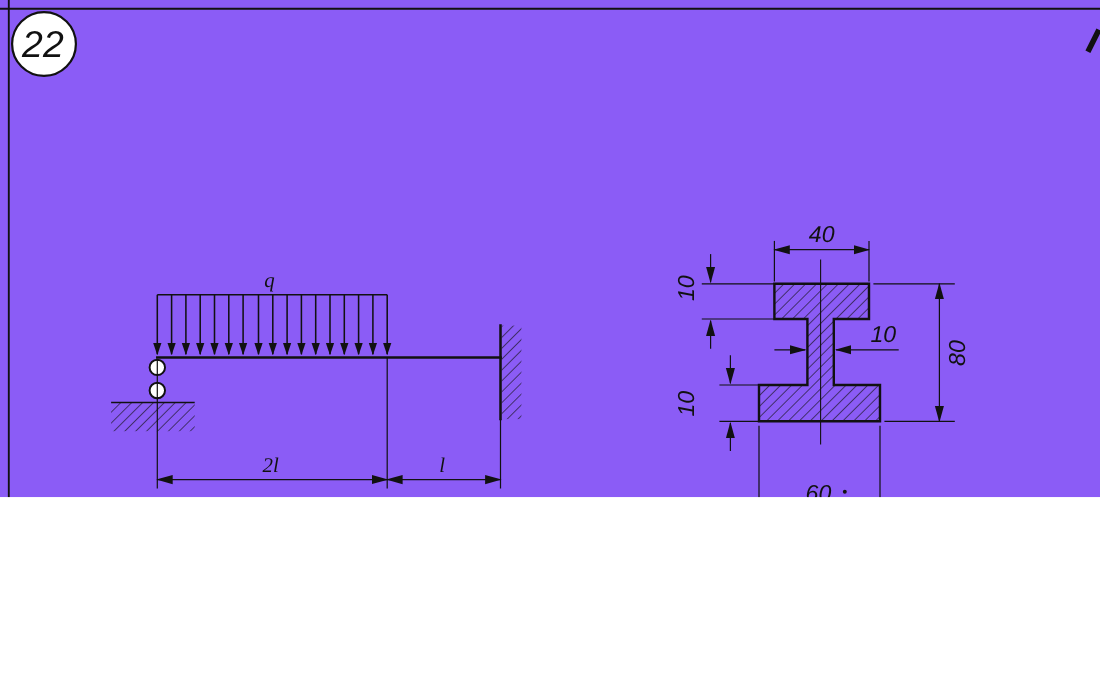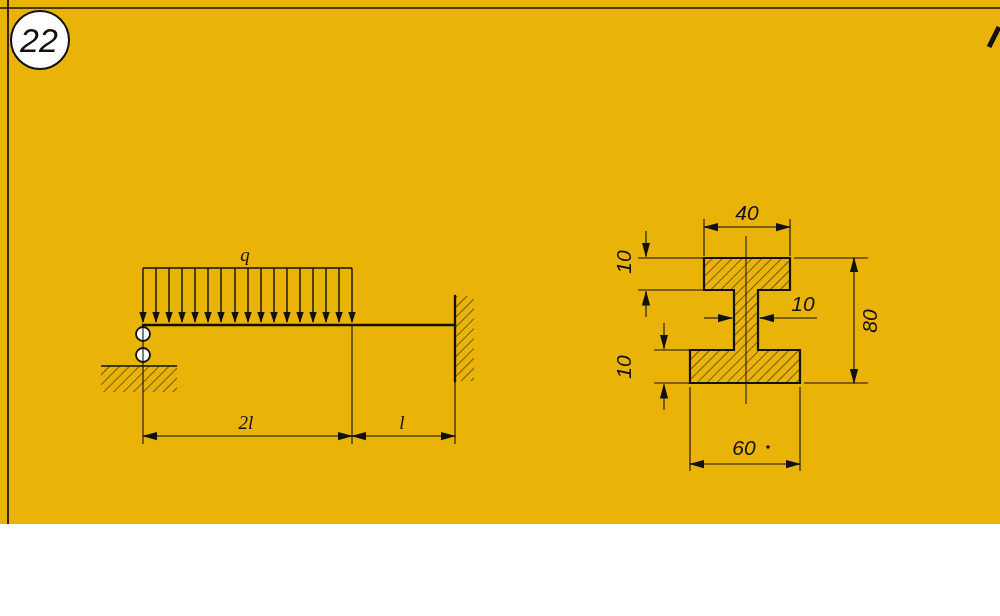--- a/index.html
+++ b/index.html
@@ -1,16 +1,16 @@
 <!DOCTYPE html>
 <html><head>
 <meta charset="utf-8">
 <style>
   html,body{margin:0;padding:0;background:#ffffff;}
-  .sheet{position:relative;width:1000px;height:524px;background:#eab308;overflow:hidden;}
+  .sheet{position:relative;width:1000px;height:452px;background:#8b5cf6;overflow:hidden;}
   svg{display:block;}
   .s-thick{stroke:#111111;stroke-width:2.3;fill:none;stroke-linecap:square;}
   .s-med{stroke:#111111;stroke-width:1.4;fill:none;}
   .s-thin{stroke:#111111;stroke-width:1.1;fill:none;}
   .s-frame{stroke:#111111;stroke-width:1.7;fill:none;}
   .t-num{font-family:"Liberation Sans","DejaVu Sans",sans-serif;font-style:italic;font-size:21px;fill:#111111;text-anchor:middle;}
   .t-letter{font-family:"Liberation Serif","DejaVu Serif",serif;font-style:italic;font-size:19px;fill:#111111;text-anchor:middle;}
   .t-badge{font-family:"Liberation Sans","DejaVu Sans",sans-serif;font-style:italic;font-size:34px;fill:#111111;text-anchor:middle;}
 </style>
 </head>

